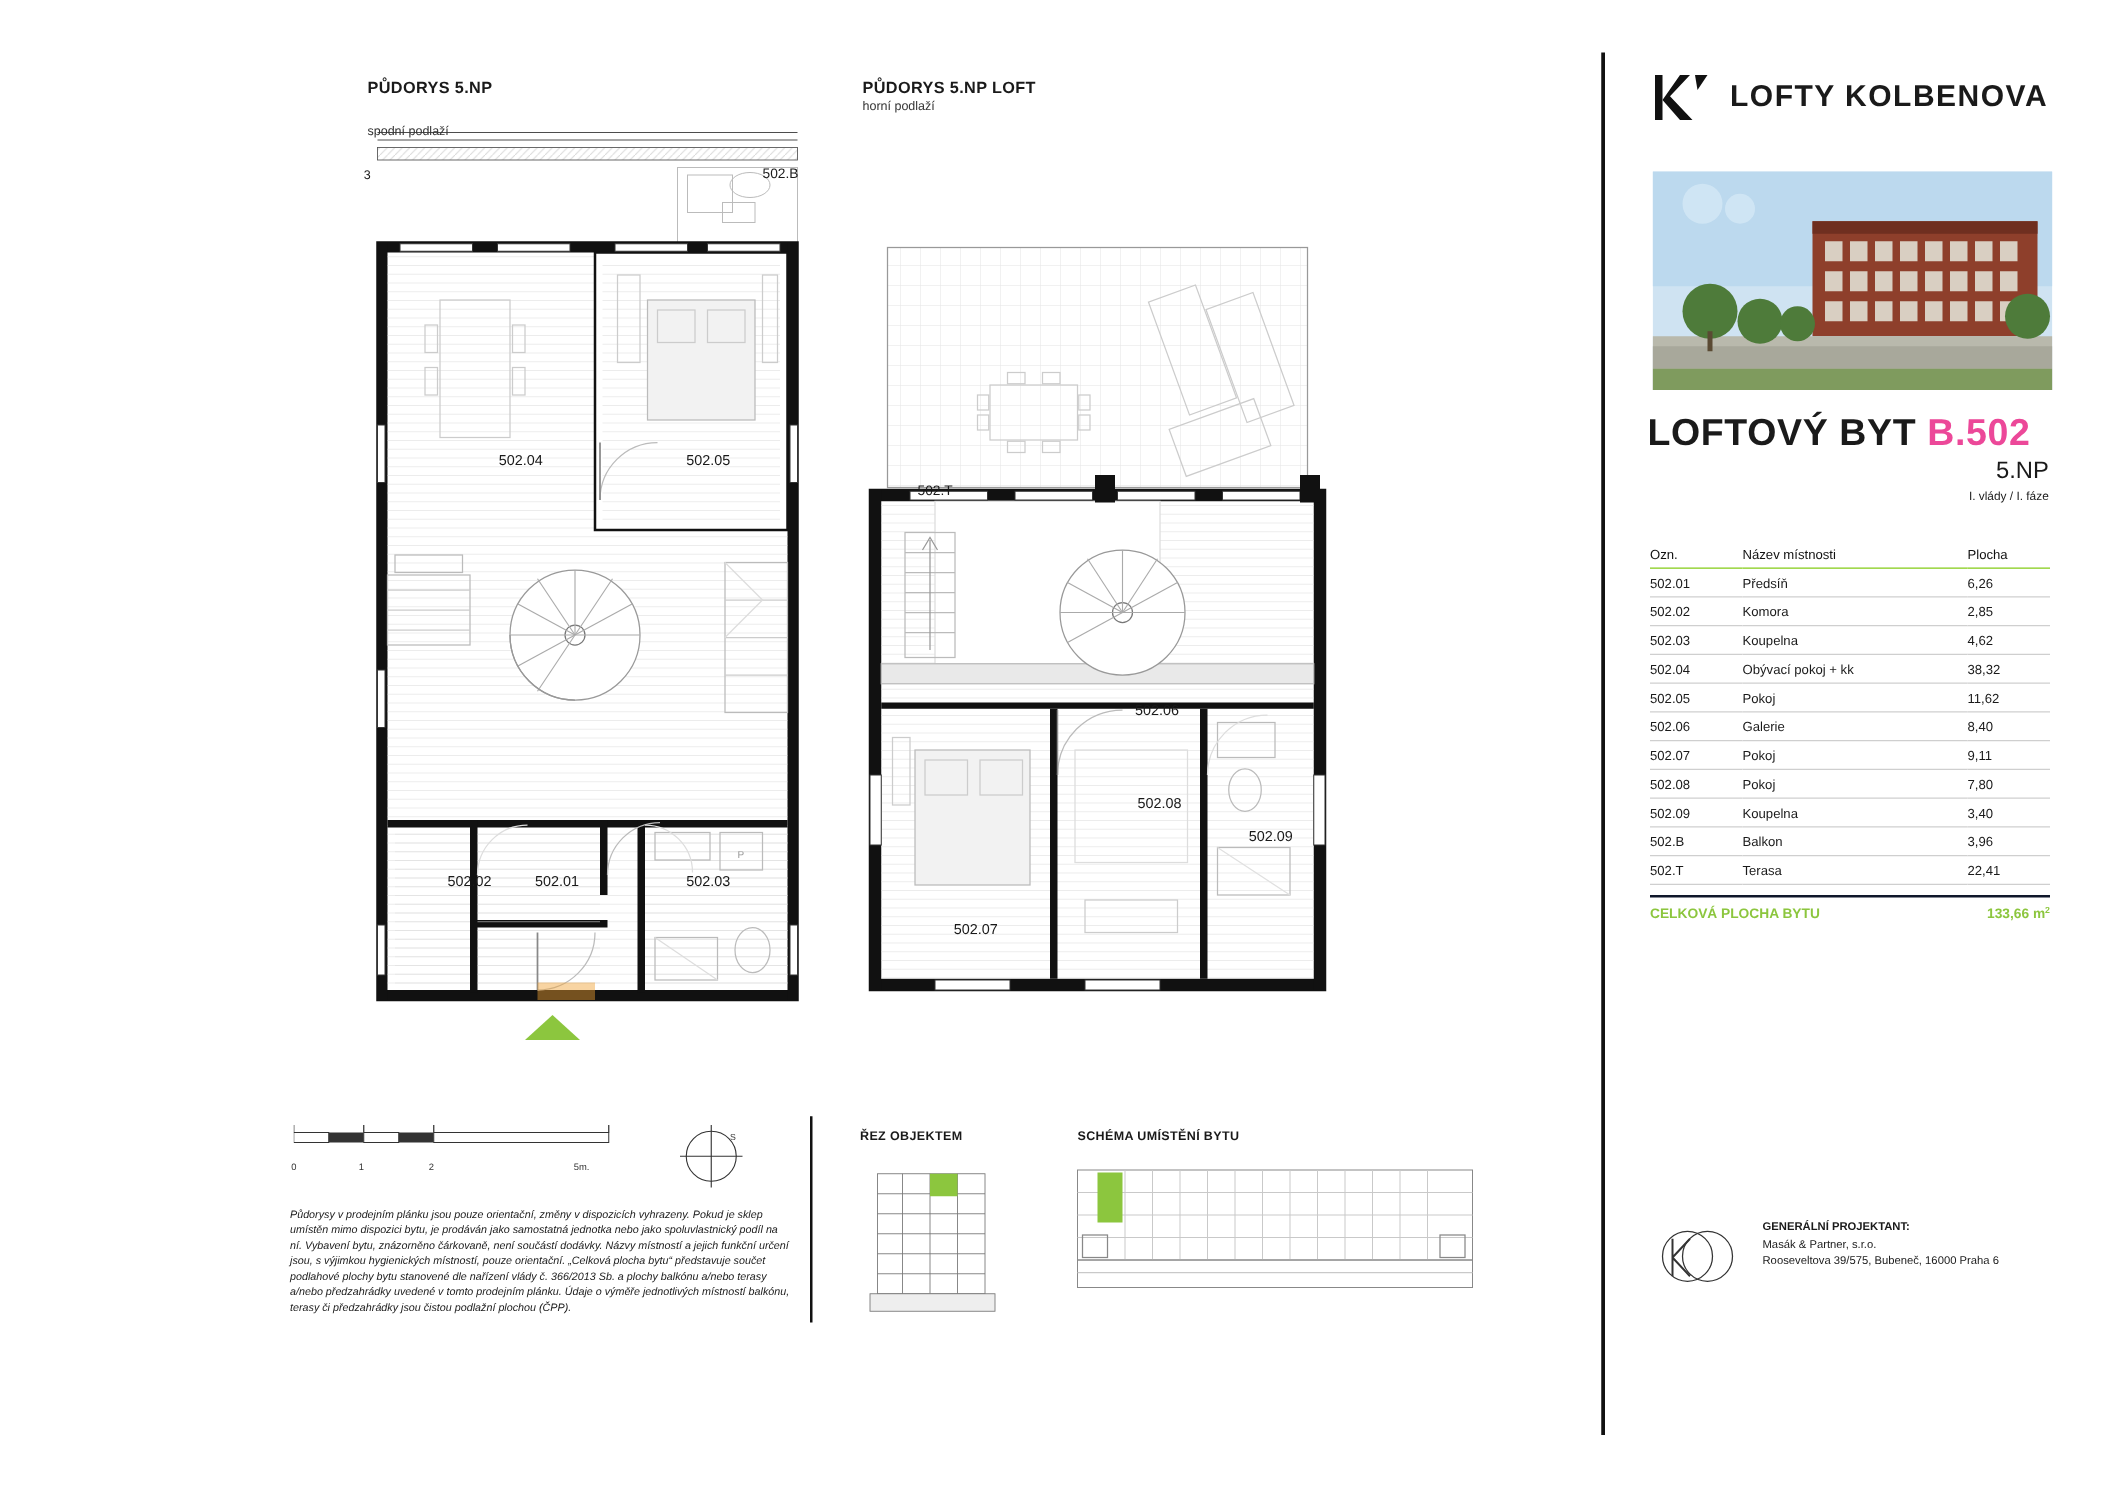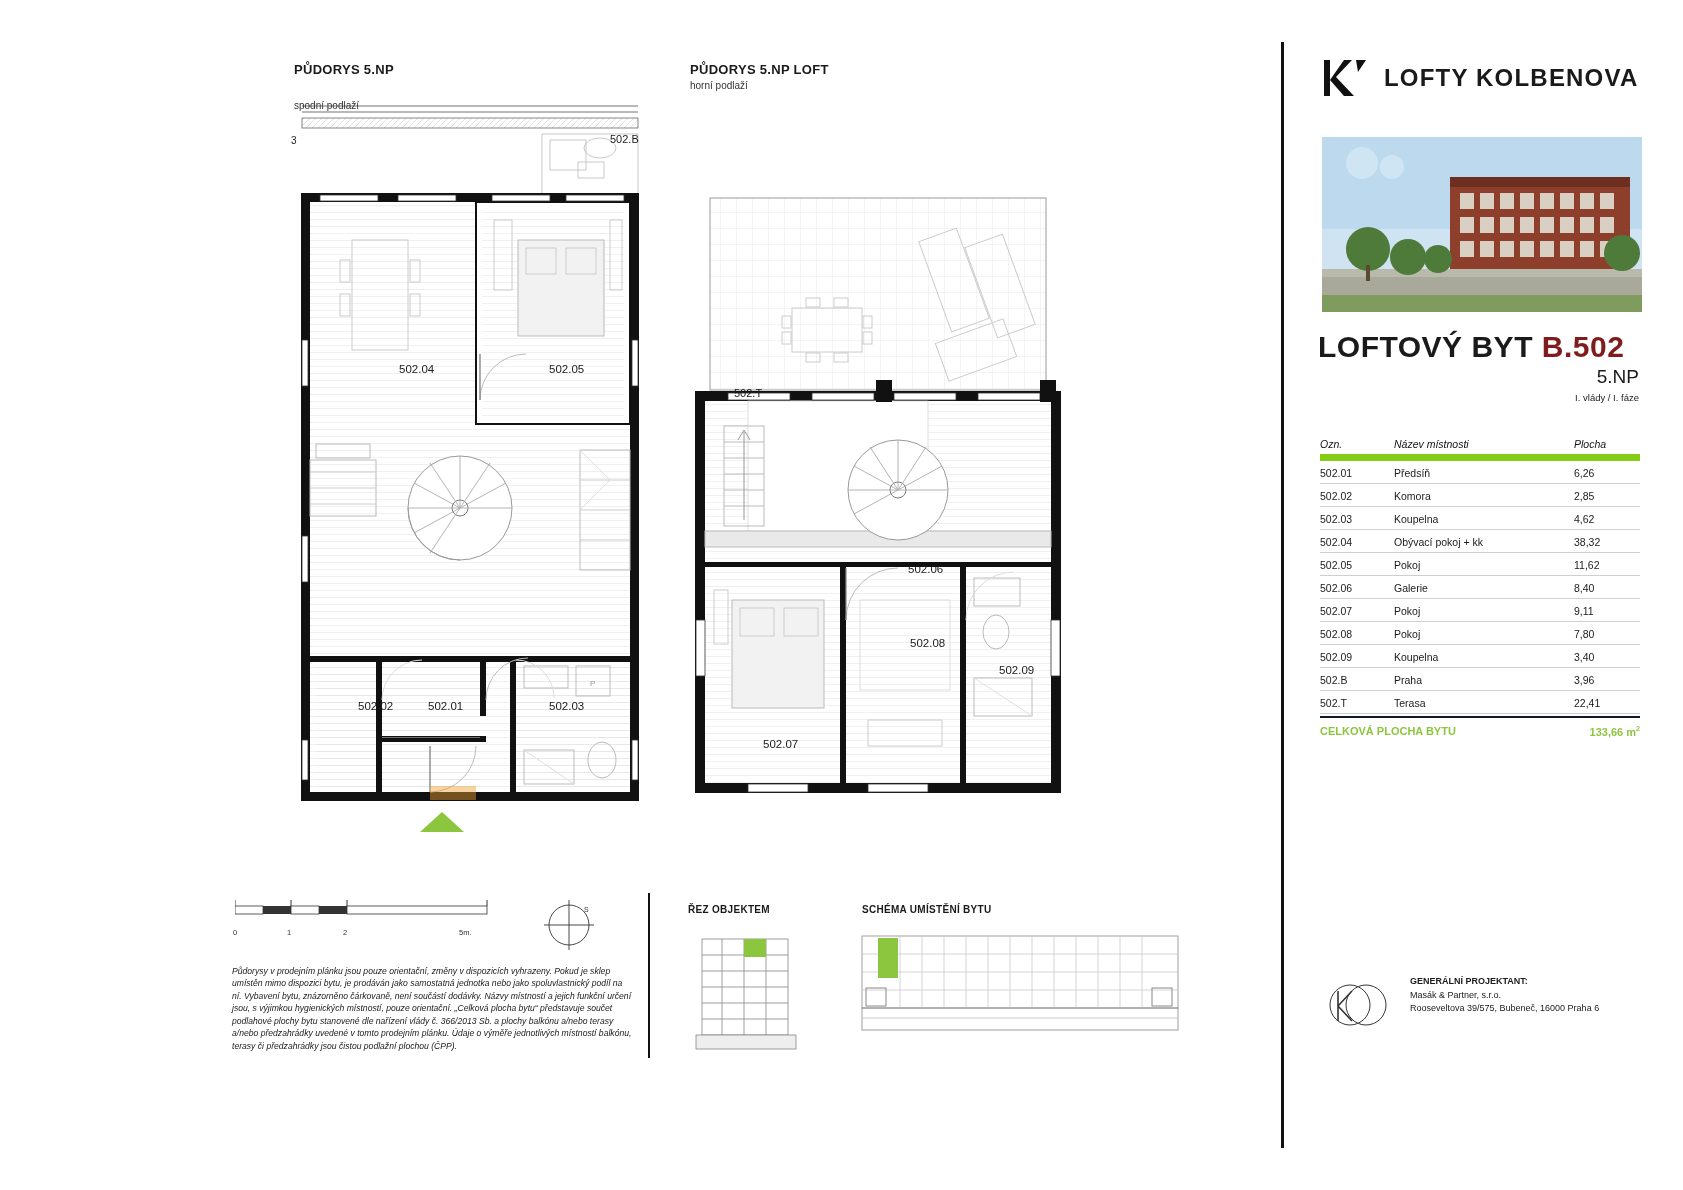--- a/index.html
+++ b/index.html
@@ -19,26 +19,26 @@
 
   
   .brand{position:absolute;left:1322px;top:58px;display:flex;align-items:center;gap:14px;}
   .brand .logo{width:48px;height:40px;}
   .brand .btext{font-size:24px;font-weight:700;letter-spacing:1.2px;}
 
   .photo{position:absolute;left:1322px;top:137px;width:320px;height:175px;overflow:hidden;border:0;}
   .photo svg{display:block;}
 
   .bigtitle{position:absolute;left:1318px;top:330px;font-size:30px;font-weight:700;letter-spacing:.5px;}
-  .bigtitle .code{color:#7f1d1d;}
+  .bigtitle .code{color:#ec4899;}
   .np{position:absolute;right:44px;top:366px;font-size:19px;}
   .faze{position:absolute;right:44px;top:392px;font-size:9.5px;}
 
   table.rooms{position:absolute;left:1320px;top:438px;width:320px;border-collapse:collapse;font-size:10.5px;}
-  table.rooms th{font-weight:400;text-align:left;padding:0 0 4px 0;border-bottom:7px solid #84cc16;color:#111;font-style:italic;}
+  table.rooms th{font-weight:400;text-align:left;padding:0 0 4px 0;border-bottom:1px solid #84cc16;color:#111;}
   table.rooms th.a{width:74px;}
   table.rooms th.c{text-align:left;width:66px;}
   table.rooms td{padding:5.5px 0 4.5px 0;border-bottom:1px solid #cfcfcf;}
   table.rooms td.c{text-align:left;}
   table.rooms tr:last-child td{border-bottom:1px solid #cfcfcf;}
 
   .totalrow{position:absolute;left:1320px;top:716px;width:320px;display:flex;justify-content:space-between;
             font-size:11px;font-weight:700;color:#8cc63e;border-top:2px solid #0f172a;padding-top:7px;}
   .totalrow .tval{color:#8cc63e;}
   .totalrow .tval sup{font-size:7px;}
@@ -511,21 +511,21 @@
           <td>Pokoj</td>
           <td class="c">7,80</td>
         </tr>
       <tr>
           <td>502.09</td>
           <td>Koupelna</td>
           <td class="c">3,40</td>
         </tr>
       <tr>
           <td>502.B</td>
-          <td>Praha</td>
+          <td>Balkon</td>
           <td class="c">3,96</td>
         </tr>
       <tr>
           <td>502.T</td>
           <td>Terasa</td>
           <td class="c">22,41</td>
         </tr>
     </tbody>
   </table>
 

